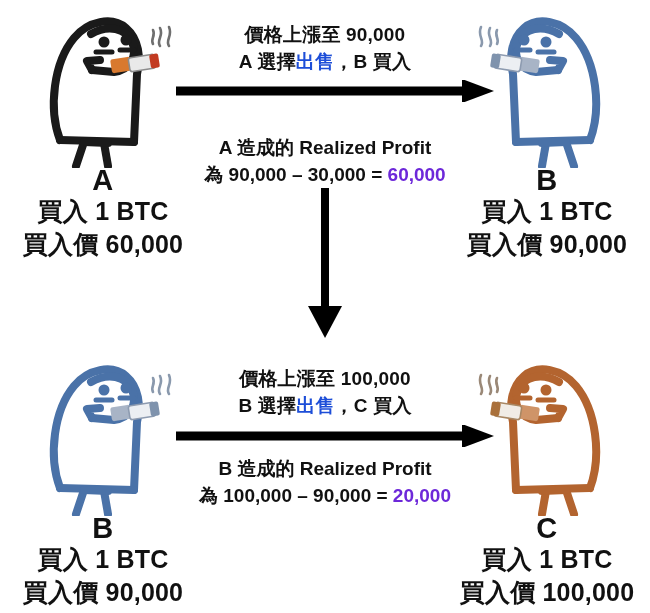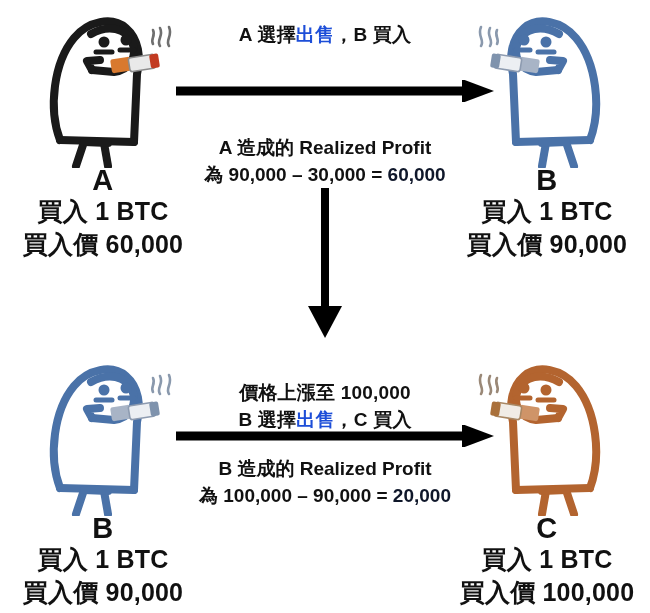--- a/index.html
+++ b/index.html
@@ -78,21 +78,21 @@
     letter-spacing: .2px;
     white-space: nowrap;
   }
   .mid-text.calc {
     letter-spacing: 0;
   }
   .sell {
     color: #1d4ed8;
   }
   .profit {
-    color: #0f172a;
+    color: #6d28d9;
   }
 
   
   .arrow-h {
     position: absolute;
     left: 176px;
     width: 318px;
     height: 22px;
   }
   .arrow-v {
@@ -101,21 +101,21 @@
     width: 50px;
     height: 150px;
   }
 
   
   .t-head  { top: 22px; }
   .t-arrow { top: 80px; }
   .t-calc  { top: 110px; margin-top: 25px; }
 
   
-  .b-head  { top: 380px; }
+  .b-head  { top: 366px; }
   .b-arrow { top: 425px; }
   .b-calc  { top: 456px; }
 </style>
 </head>
 <body>
 
 <div class="stage">
 
   <div class="row row-top">
 
@@ -175,20 +175,21 @@
           <path d="M161 46 C157 40 165 36 161 27"></path>
           <path d="M145 44 C142 39 148 36 145 30"></path>
         </g>
       </svg>
       <div class="figure-name">B</div>
       <div class="figure-line">買入 1 BTC</div>
       <div class="figure-line">買入價 90,000</div>
     </div>
 
     <div class="mid t-head">
+      <div class="mid-text">價格上漲至 90,000</div>
       <div class="mid-text"><span>A 選擇</span><span class="sell">出售</span><span>，B 買入</span></div>
     </div>
 
     <svg class="arrow-h t-arrow" viewBox="0 0 318 22">
       <path d="M0 11 L292 11" stroke="#000000" stroke-width="9"></path>
       <path d="M318 11 L286 -1 L286 23 Z" fill="#000000"></path>
     </svg>
 
     <div class="mid t-calc">
       <div class="mid-text calc">A 造成的 Realized Profit</div>

